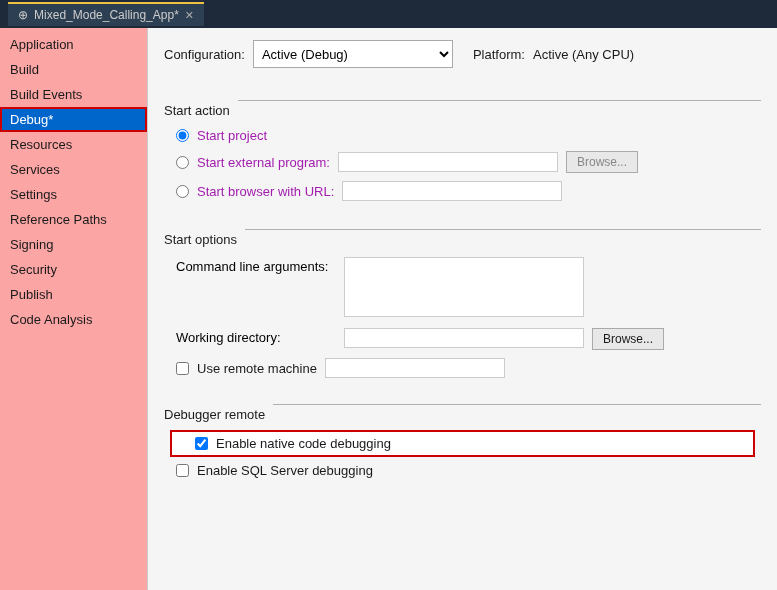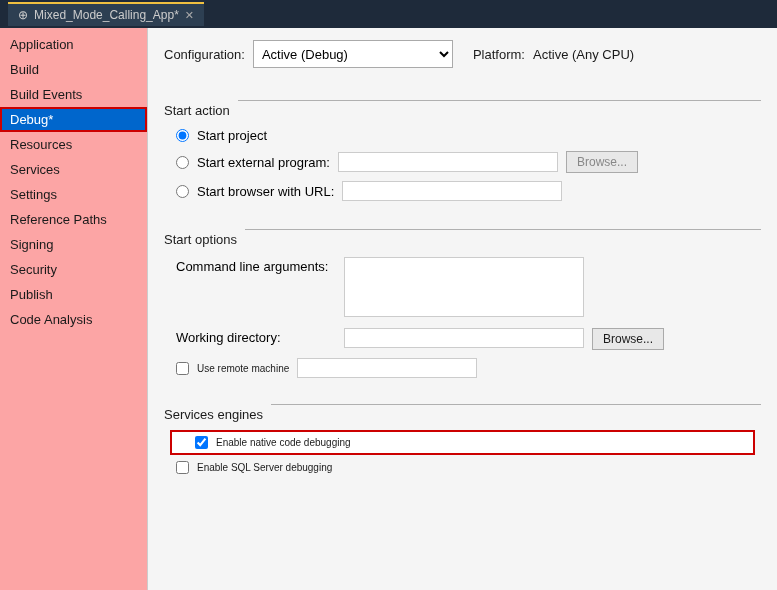--- a/index.html
+++ b/index.html
@@ -135,21 +135,21 @@
       display: flex;
       align-items: center;
       gap: 8px;
     }
     .radio-row input[type=radio] {
       margin: 0;
       cursor: pointer;
     }
     .radio-label {
       font-size: 13px;
-      color: #000000;
+      color: #a21caf;
     }
     .radio-input {
       height: 20px;
       width: 220px;
       border: 1px solid #ccc;
       background: white;
       font-size: 13px;
     }
 
     
@@ -203,21 +203,21 @@
       align-items: center;
       gap: 8px;
       margin-left: 12px;
       margin-bottom: 8px;
     }
     .checkbox-row input[type=checkbox] {
       margin: 0;
       cursor: pointer;
     }
     .checkbox-label {
-      font-size: 10px;
+      font-size: 13px;
       color: #1a1a1a;
     }
 
     
     .engines-section {
       margin-top: 8px;
     }
     .engine-row {
       display: flex;
       align-items: center;
@@ -346,21 +346,21 @@
       <button class="browse-btn active">Browse...</button>
     </div>
 
     <div class="checkbox-row">
       <input type="checkbox" id="remote" style="">
       <label for="remote" class="checkbox-label">Use remote machine</label>
       <input type="text" style="width: 180px; height: 20px; border: 1px solid rgb(204, 204, 204); background: white;">
     </div>
 
     <div class="section-header engines-section">
-      <span class="section-title">Services engines</span>
+      <span class="section-title">Debugger remote</span>
       <div class="section-line"></div>
     </div>
 
     <div class="engine-row highlighted">
       <input type="checkbox" id="native" checked="" style="">
       <label for="native" class="checkbox-label">Enable native code debugging</label>
     </div>
 
     <div class="checkbox-row">
       <input type="checkbox" id="sql" style="">

